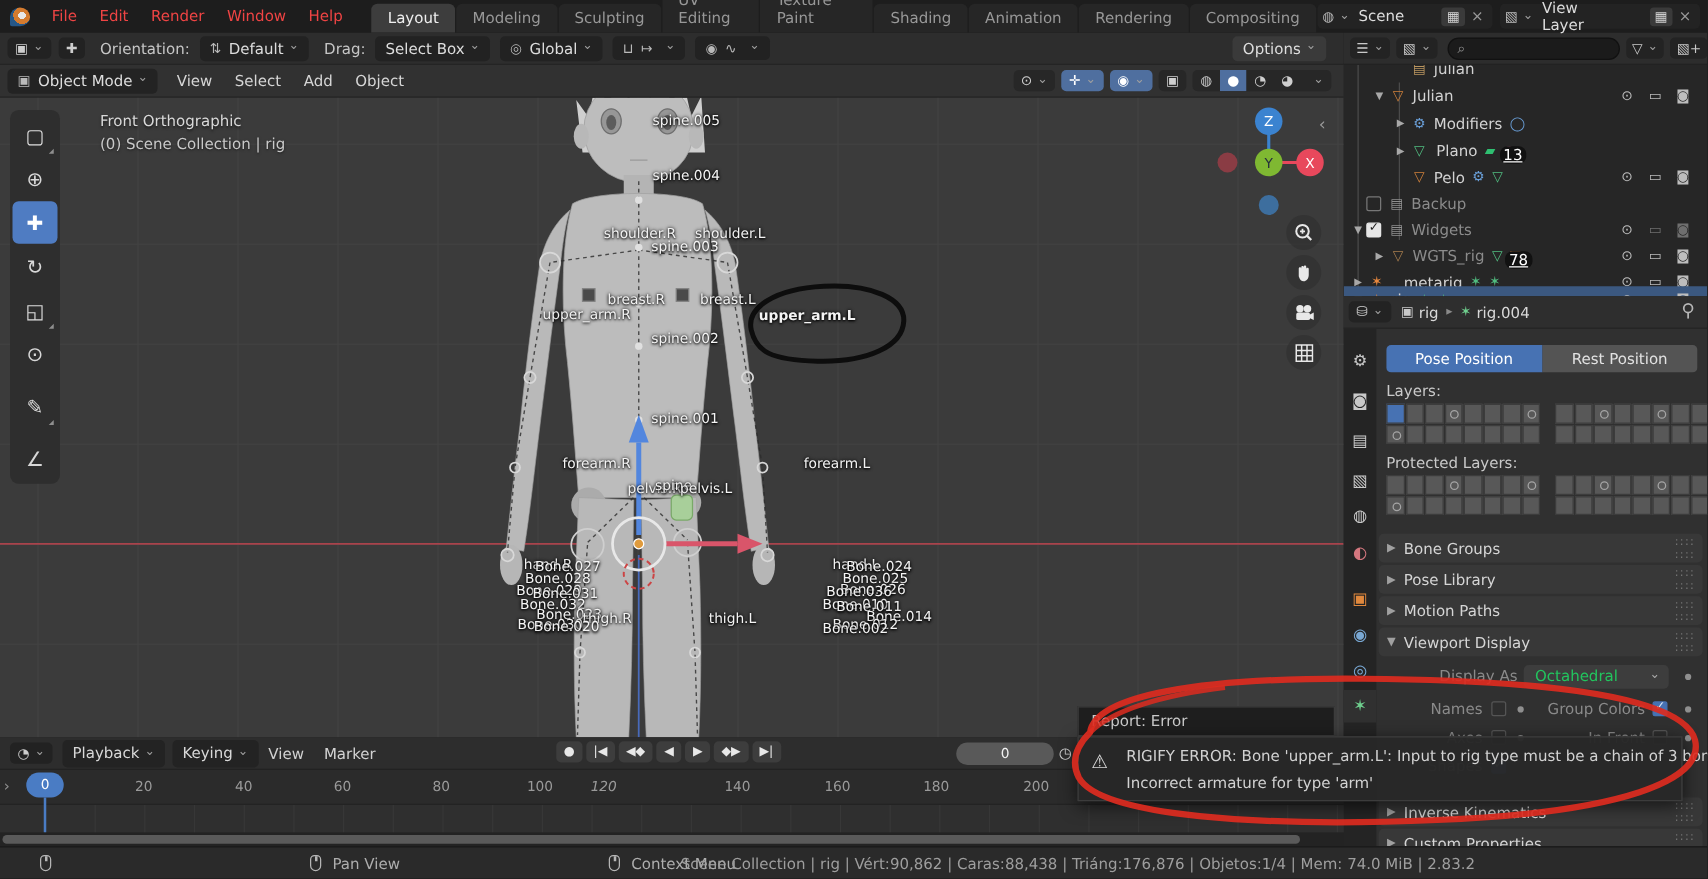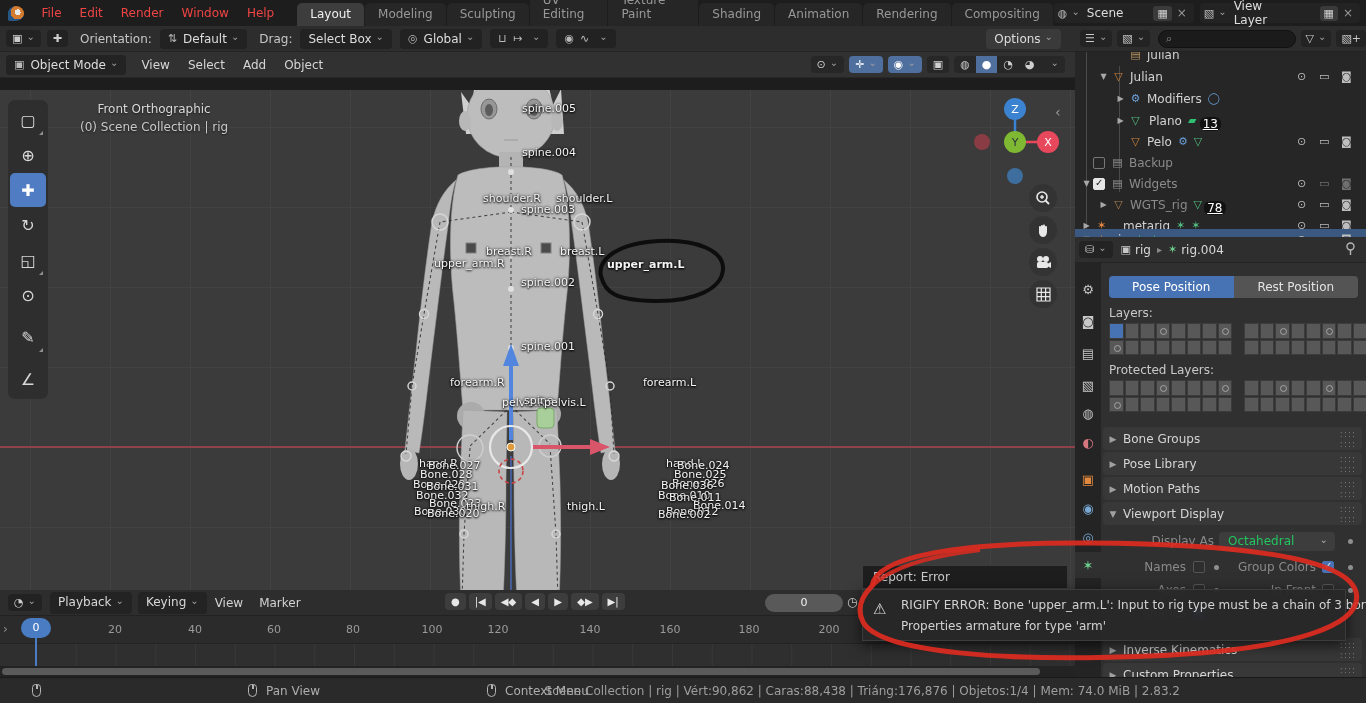--- a/index.html
+++ b/index.html
@@ -35,23 +35,23 @@
   #mode-dd { margin-left:6px; background:#232323; }
   .vp-menu { padding:4px 9px; color:#d6d6d6; }
   #vp-header-right { margin-left:auto; display:flex; align-items:center; gap:5px; padding-right:10px; }
   .hbtn { background:#272727; border-radius:4px; padding:2px 6px; color:#cfcfcf; font-size:11px; }
   .hbtn.blue { background:#4f6f9f; color:#fff; }
   .seg { display:flex; background:#272727; border-radius:4px; overflow:hidden; }
   .seg span { padding:2px 6px; font-size:11px; color:#cfcfcf; }
   .seg span.on { background:#4f6f9f; color:#ffffff; }
 
   
-  #viewport { position:absolute; left:0; top:90px; width:1075px; height:512px; background:#3b3b3b; overflow:hidden; z-index:1;
+  #viewport { position:absolute; left:0; top:78px; width:1075px; height:512px; background:#3b3b3b; overflow:hidden; z-index:1;
     background-image:linear-gradient(#424242 1px, transparent 1px), linear-gradient(90deg,#424242 1px, transparent 1px);
-    background-size:80px 80px; background-position:30px 37px;text-align:center; }
+    background-size:80px 80px; background-position:30px 37px; }
   #vp-text-overlay { position:absolute; left:80px; top:10px; line-height:18px; color:#d9d9d9; text-shadow:0 1px 2px #00000088; }
   #vp-text-overlay .l2 { color:#c9c9c9; }
   .bone-label { position:absolute; font-size:11px; color:#f4f4f4; text-shadow:0 0 3px #000, 0 1px 2px #000; white-space:nowrap; }
   #vp-collapse { position:absolute; left:1055px; top:14px; color:#9a9a9a; font-size:14px; }
 
   
   #toolbar { position:absolute; left:8px; top:10px; width:40px; background:#2d2d2dee; border-radius:7px; padding:2px 0; }
   .tool-btn { position:relative; width:36px; height:34px; margin:1px auto; border-radius:5px; display:flex; align-items:center; justify-content:center; color:#d8d8d8; font-size:16px; }
   .tool-btn.active { background:#4f7cc2; color:#fff; }
   .tool-btn .sub { position:absolute; right:3px; bottom:2px; width:0; height:0; border-left:4px solid transparent; border-bottom:4px solid #8f8f8f; }
@@ -440,21 +440,21 @@
       </div>
     <div id="tl-frame-field">0</div>
     <span id="tl-clock">◷</span>
     <div id="tl-ruler">
       <div id="cur-frame-pill">0</div>
     <div class="tick-label" style="left: 115px;">20</div>
         <div class="tick-label" style="left: 195px;">40</div>
         <div class="tick-label" style="left: 274px;">60</div>
         <div class="tick-label" style="left: 353px;">80</div>
         <div class="tick-label" style="left: 432px;">100</div>
-        <div class="tick-label" style="left: 498px;">120</div>
+        <div class="tick-label" style="left: 483px; font-style: italic;">120</div>
         <div class="tick-label" style="left: 590px;">140</div>
         <div class="tick-label" style="left: 670px;">160</div>
         <div class="tick-label" style="left: 749px;">180</div>
         <div class="tick-label" style="left: 829px;">200</div>
       </div>
     <div id="tl-tracks"></div>
     <div id="cur-frame-line"></div>
     <span id="tl-left-chevron">›</span>
     <div id="tl-scroll">
         <div id="tl-scroll-handle"></div>
@@ -721,21 +721,21 @@
           <div>Custom Properties</div>
           <div class="drag">::::<br>::::</div>
         </div>
       </div>
   </div>
 
   <div id="popup-header">Report: Error</div>
   <div id="popup-body">
     <span class="warn">⚠</span>
     <div class="line1">RIGIFY ERROR: Bone 'upper_arm.L': Input to rig type must be a chain of 3 bones.</div>
-    <div class="line2">Properties armature for type 'arm'</div>
+    <div class="line2">Incorrect armature for type 'arm'</div>
   </div>
 
   <div id="statusbar">
     <span class="mouse-ic" style="left:32px"></span>
     <span class="mouse-ic" style="left:248px"></span>
     <span class="sb-text" style="left:266px">Pan View</span>
     <span class="mouse-ic" style="left:487px"></span>
     <span class="sb-text" style="left:505px">Context Menu</span>
     <span id="sb-stats">Scene Collection | rig | Vért:90,862 | Caras:88,438 | Triáng:176,876 | Objetos:1/4 | Mem: 74.0 MiB | 2.83.2</span>
   </div>

